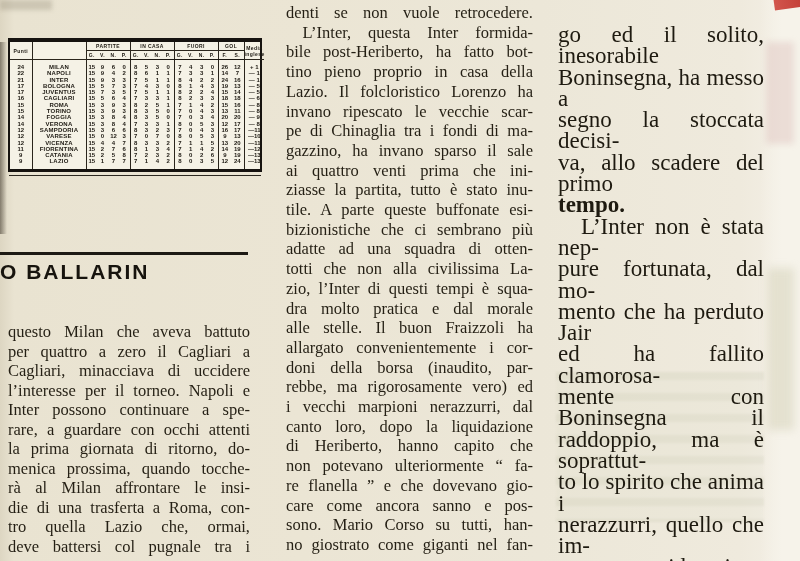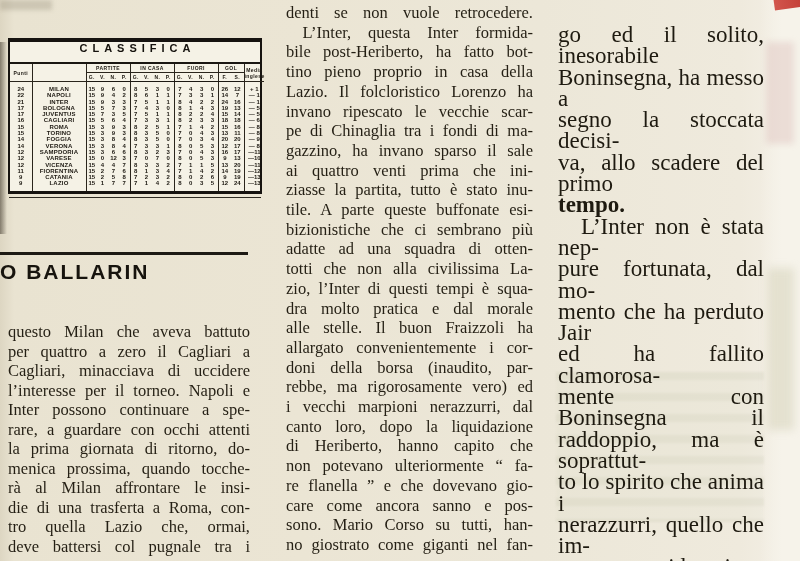--- a/index.html
+++ b/index.html
@@ -63,21 +63,20 @@
 
   <div class="smudge"></div>
   <div class="gutter-shadow"></div>
   <div class="right-band"></div>
   <div class="ghost-a"></div>
   <div class="ghost-b"></div>
   <div class="ghost-c"></div>
   <div class="red-mark"></div>
 
   <div class="standings">
-    <div class="tbl-title">CLASSIFICA</div>
     <table class="stats">
       <colgroup>
         <col style="width:22px">
           <col style="width:54px">
         <col style="width:11px">
           <col style="width:11px">
           <col style="width:11px">
           <col style="width:11px">
         <col style="width:11px">
           <col style="width:11px">

